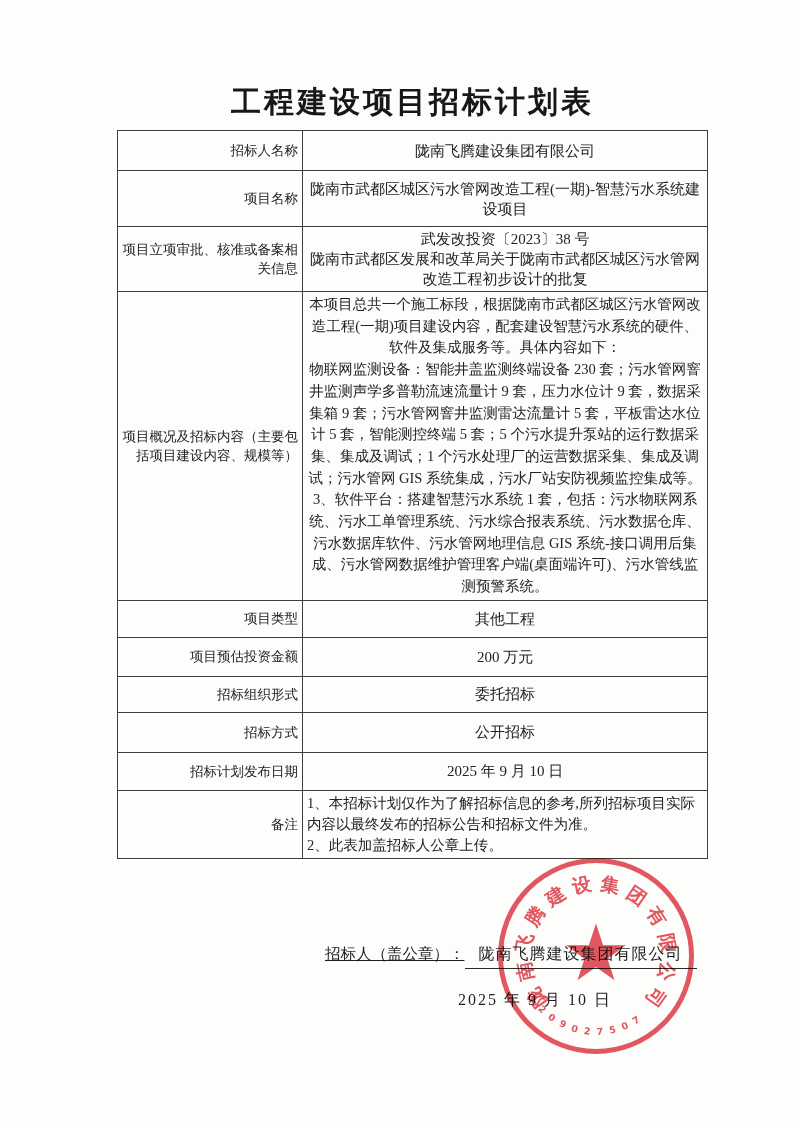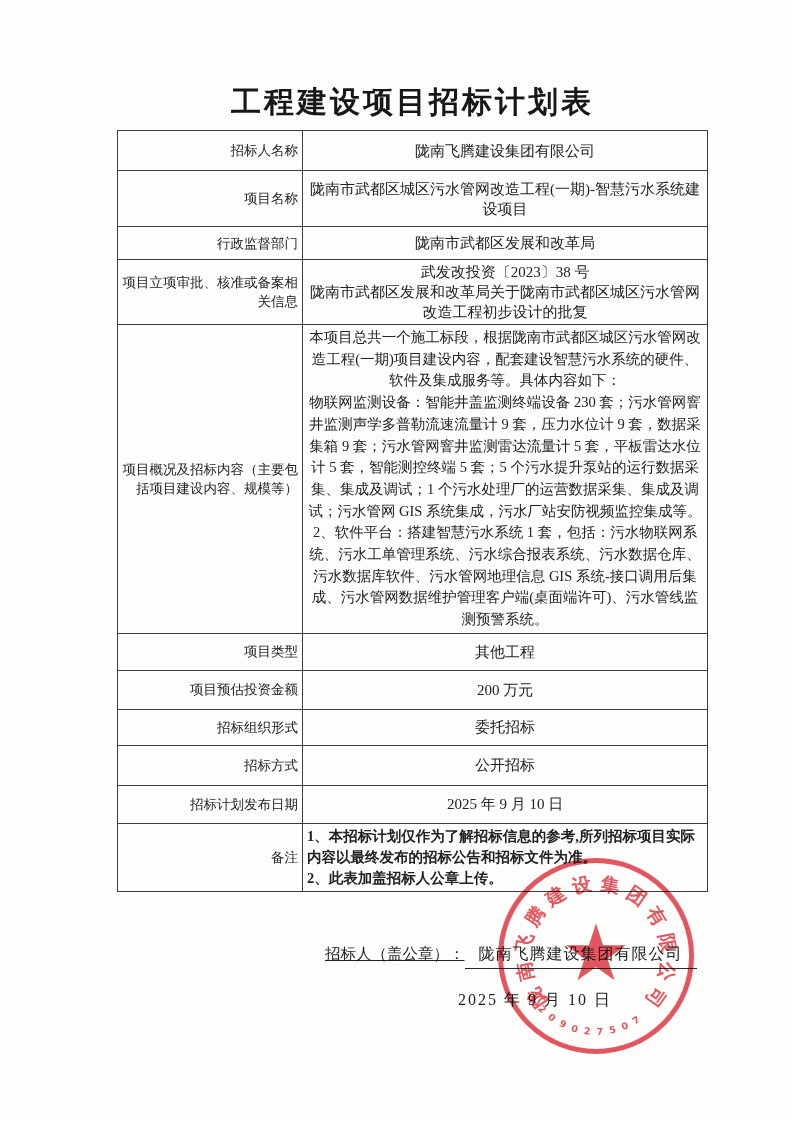--- a/index.html
+++ b/index.html
@@ -26,21 +26,21 @@
     padding:2px 4px;
     overflow:hidden;
   }
   td.label-cell{
     width:176px;text-align:right;
     font-size:13.5px;line-height:19px;padding:2px 5px;
   }
   td.value-cell{text-align:center;line-height:20px;}
   td.value-left{text-align:center;line-height:21.7px;font-size:14.5px;padding:2px 6px;}
   td.value-left p{margin:0;}
-  .remark-cell{text-align:left;line-height:21px;font-size:14.5px;padding:3px 6px;font-weight:bold;}
+  .remark-cell{text-align:left;line-height:21px;font-size:14.5px;padding:3px 6px;}
   .sig-row{
     position:absolute;left:325px;top:944px;
     font-size:15.5px;white-space:nowrap;text-decoration:underline;
   }
   .sig-company{
     display:inline-block;
     border-bottom:1.5px solid #2a2a2a;
     padding:0 14px 3px 14px;
     font-size:16px;letter-spacing:1px;
   }
@@ -89,37 +89,33 @@
 <table class="bid-table">
   <tbody>
       <tr style="height:40px">
     <td class="label-cell">招标人名称</td>
     <td class="value-cell">陇南飞腾建设集团有限公司</td>
   </tr>
   <tr style="height:56px">
     <td class="label-cell">项目名称</td>
     <td class="value-cell">陇南市武都区城区污水管网改造工程(一期)-智慧污水系统建设项目</td>
   </tr>
-  <tr style="height:33px">
-    <td class="label-cell">行政监督部门</td>
-    <td class="value-cell">陇南市武都区发展和改革局</td>
-  </tr>
   <tr style="height:60px">
     <td class="label-cell">项目立项审批、核准或备案相关信息</td>
     <td class="value-cell">
       <div>武发改投资〔2023〕38 号</div>
       <div>陇南市武都区发展和改革局关于陇南市武都区城区污水管网改造工程初步设计的批复</div>
     </td>
   </tr>
   <tr style="height:284px">
     <td class="label-cell">项目概况及招标内容（主要包括项目建设内容、规模等）</td>
     <td class="value-left">
       <p>本项目总共一个施工标段，根据陇南市武都区城区污水管网改造工程(一期)项目建设内容，配套建设智慧污水系统的硬件、软件及集成服务等。具体内容如下：</p>
       <p>物联网监测设备：智能井盖监测终端设备 230 套；污水管网窨井监测声学多普勒流速流量计 9 套，压力水位计 9 套，数据采集箱 9 套；污水管网窨井监测雷达流量计 5 套，平板雷达水位计 5 套，智能测控终端 5 套；5 个污水提升泵站的运行数据采集、集成及调试；1 个污水处理厂的运营数据采集、集成及调试；污水管网 GIS 系统集成，污水厂站安防视频监控集成等。</p>
-      <p>2、软件平台：搭建智慧污水系统 1 套，包括：污水物联网系统、污水工单管理系统、污水综合报表系统、污水数据仓库、污水数据库软件、污水管网地理信息 GIS 系统-接口调用后集成、污水管网数据维护管理客户端(桌面端许可)、污水管线监测预警系统。</p>
+      <p>3、软件平台：搭建智慧污水系统 1 套，包括：污水物联网系统、污水工单管理系统、污水综合报表系统、污水数据仓库、污水数据库软件、污水管网地理信息 GIS 系统-接口调用后集成、污水管网数据维护管理客户端(桌面端许可)、污水管线监测预警系统。</p>
     </td>
   </tr>
   <tr style="height:37px">
     <td class="label-cell">项目类型</td>
     <td class="value-cell">其他工程</td>
   </tr>
   <tr style="height:39px">
     <td class="label-cell">项目预估投资金额</td>
     <td class="value-cell">200 万元</td>
   </tr>

